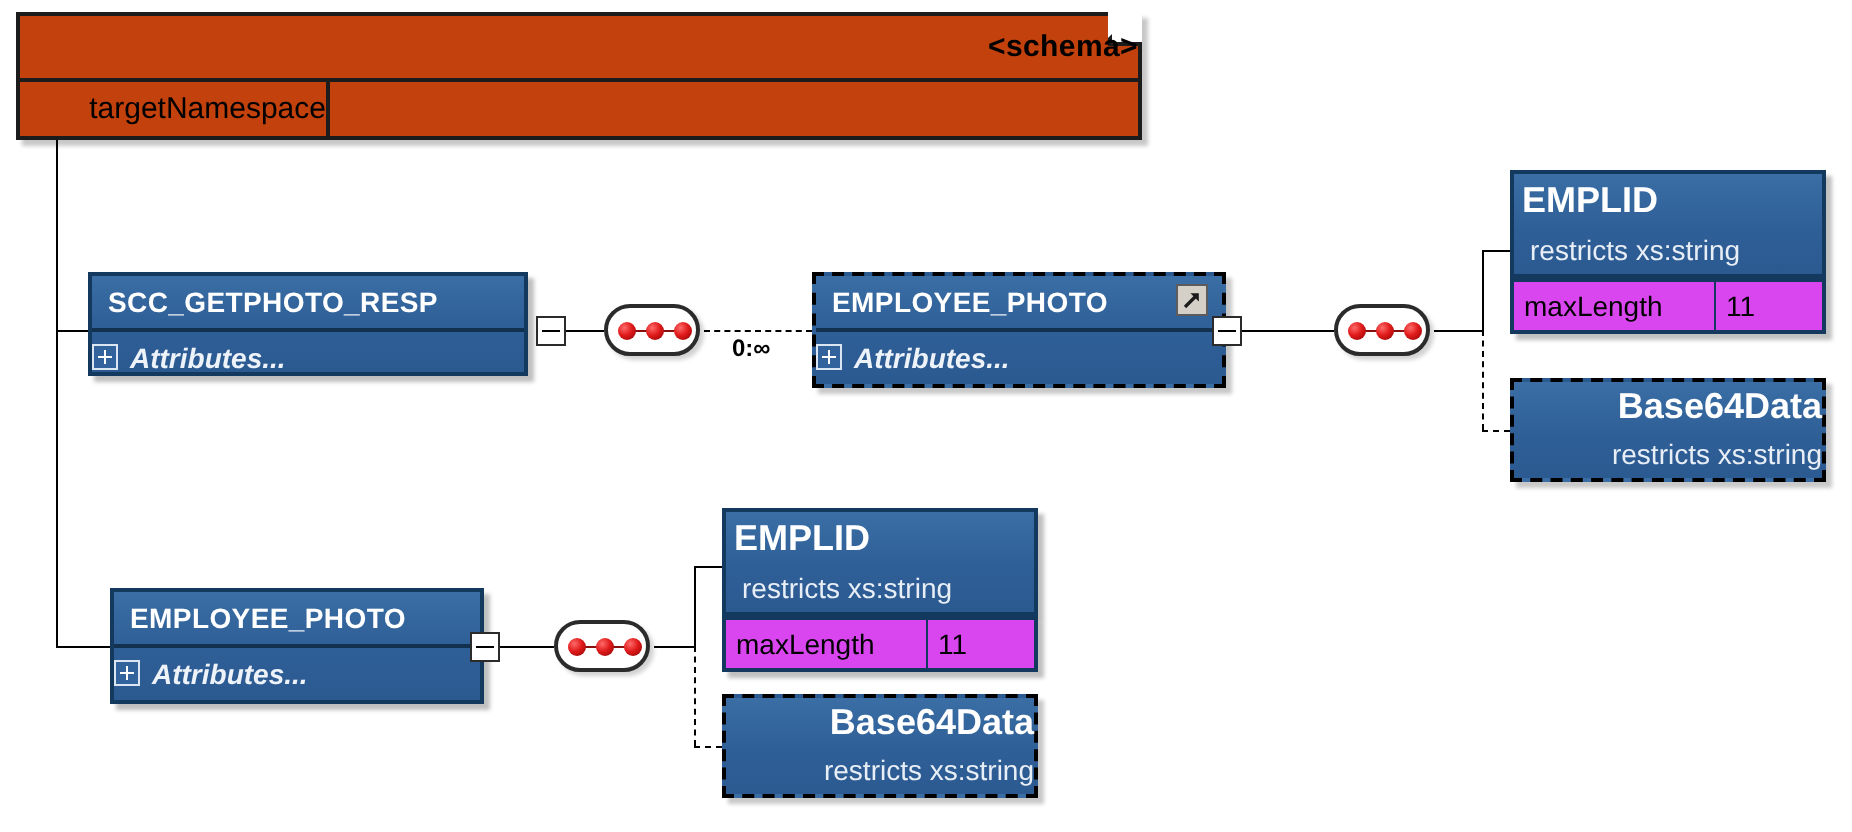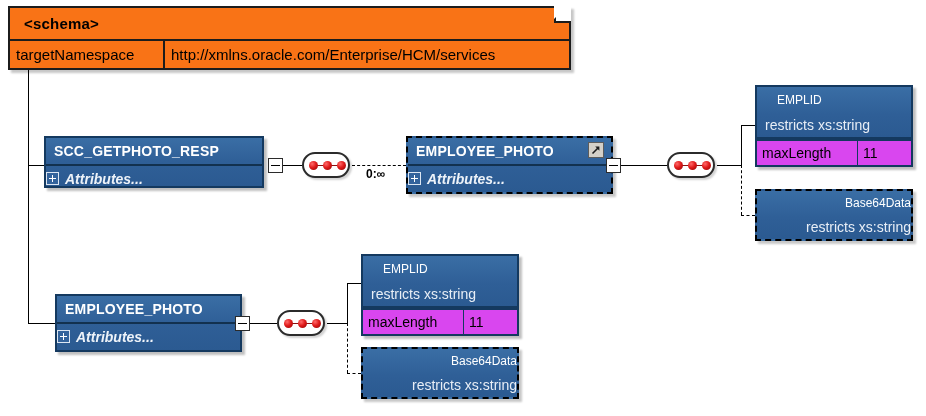--- a/index.html
+++ b/index.html
@@ -37,24 +37,25 @@
     border-left: 1px dashed #000000;
   }
 
   
   .schema-note {
     position: absolute;
     left: 8px;
     top: 6px;
     width: 563px;
     height: 64px;
-    background: #f97316;
+    background: #c2410c;
     border: 2px solid #1c1c1c;
     box-sizing: border-box;
     box-shadow: 3px 3px 2px rgba(0,0,0,0.22);
+    text-align: right;
   }
   .schema-note .fold {
     position: absolute;
     right: -2px;
     top: -2px;
     width: 15px;
     height: 15px;
     background: #ffffff;
     border-left: 2px solid #1c1c1c;
     border-bottom: 2px solid #1c1c1c;
@@ -244,24 +245,24 @@
   .typebox.dashed {
     border: 2px dashed #000000;
     box-shadow: 3px 3px 2px rgba(0,0,0,0.22);
     text-align: right;
   }
   .tb-name {
     position: absolute;
     left: 0; top: 0;
     width: 100%;
     box-sizing: border-box;
-    padding-left: 20px;
+    padding-left: 4px;
     color: #ffffff;
-    font-size: 12px;
-    font-weight: normal;
+    font-size: 18px;
+    font-weight: bold;
     white-space: nowrap;
   }
   .tb-restricts {
     position: absolute;
     left: 0;
     width: 100%;
     box-sizing: border-box;
     padding-left: 8px;
     color: #e8eef6;
     font-size: 14px;
@@ -306,21 +307,20 @@
 </head>
 <body>
 
 <div id="canvas">
 
   <div class="schema-note">
     <div class="fold"></div>
     <div class="schema-title">&lt;schema&gt;</div>
     <div class="schema-attr-row">
       <div class="schema-attr-name">targetNamespace</div>
-      <div class="schema-attr-value">http://xmlns.oracle.com/Enterprise/HCM/services</div>
     </div>
   </div>
 
   <div class="line-v" style="left:28px; top:70px; height:253px;"></div>
   <div class="line-h" style="left:28px; top:165px; width:27px;"></div>
   <div class="line-h" style="left:28px; top:323px; width:27px;"></div>
 
   <div class="node" style="left:44px; top:136px; width:220px; height:52px;">
     <div class="node-title" style="line-height:26px; height:26px;">SCC_GETPHOTO_RESP</div>
     <div class="node-sep" style="top:26px;"></div>

